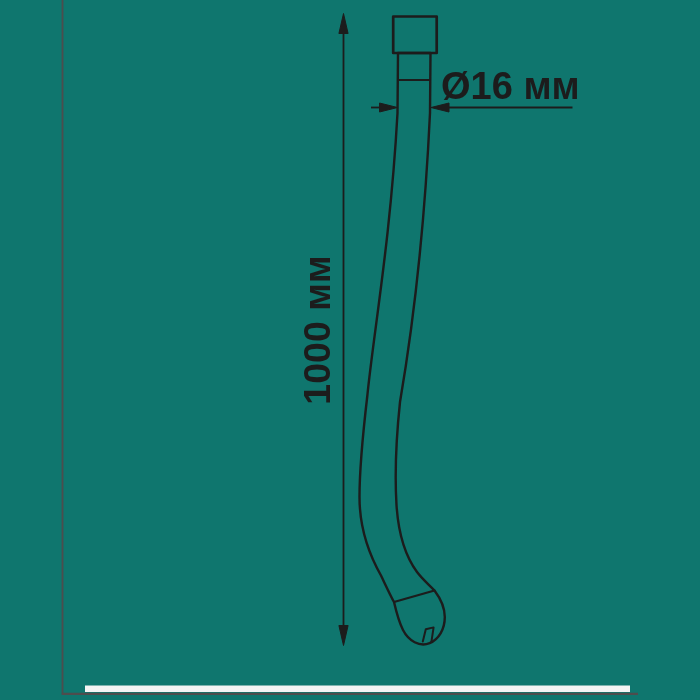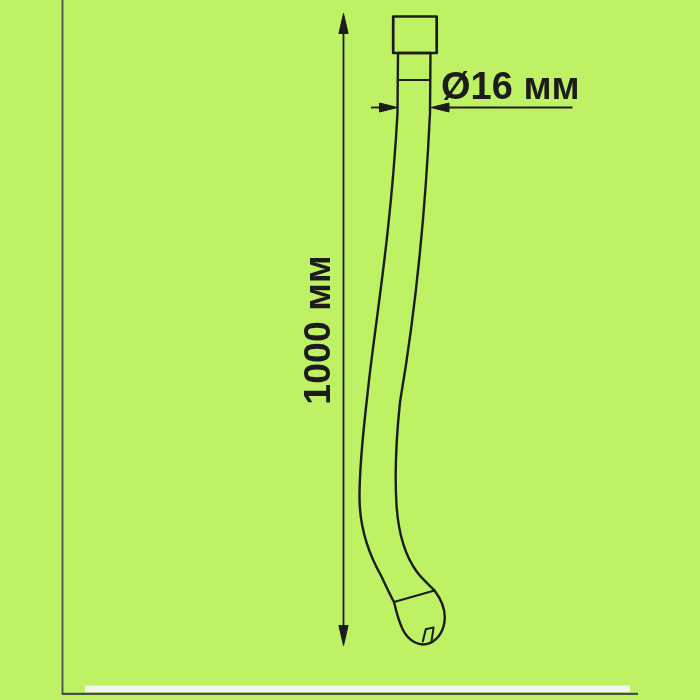--- a/index.html
+++ b/index.html
@@ -4,21 +4,21 @@
 <style>
   html, body {
     margin: 0;
     padding: 0;
     background: #ffffff;
   }
   .stage {
     position: relative;
     width: 700px;
     height: 700px;
-    background: #bef264;
+    background: #0f766e;
     overflow: hidden;
   }
   svg {
     display: block;
   }
   svg text {
     font-family: "Liberation Sans", "DejaVu Sans", sans-serif;
     font-weight: 600;
   }
   .dim-text {

